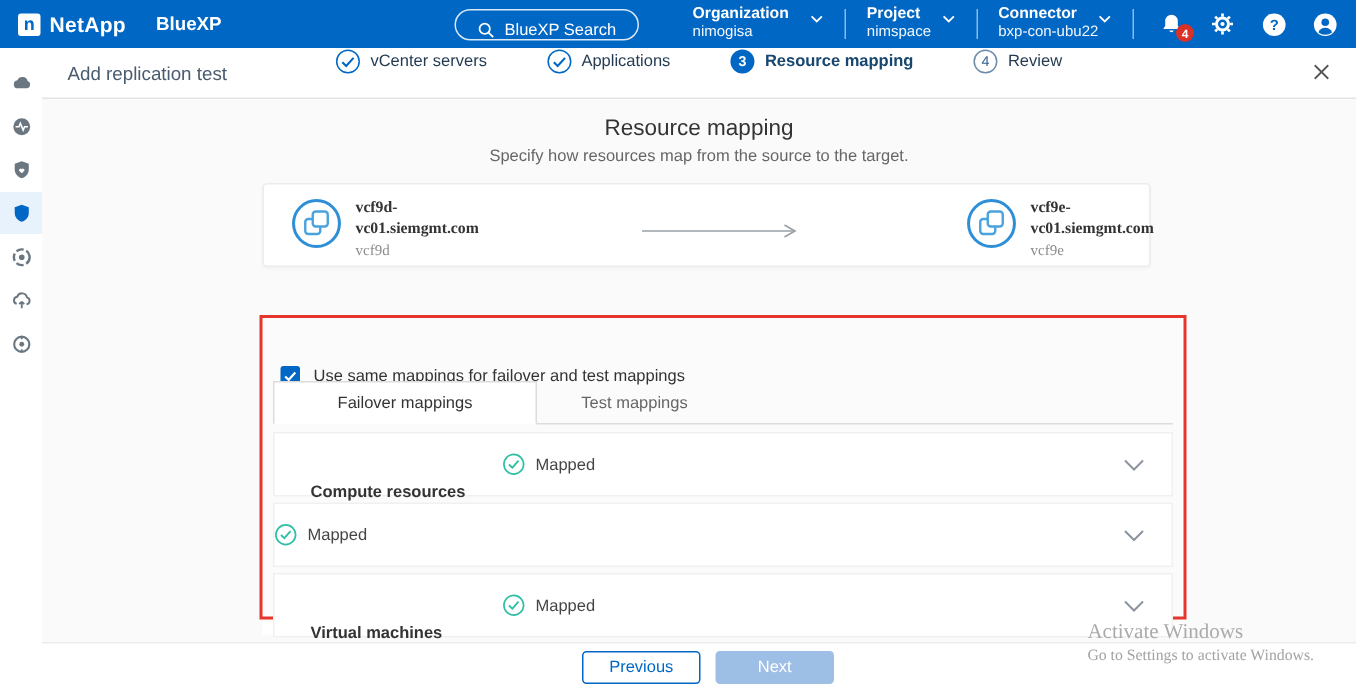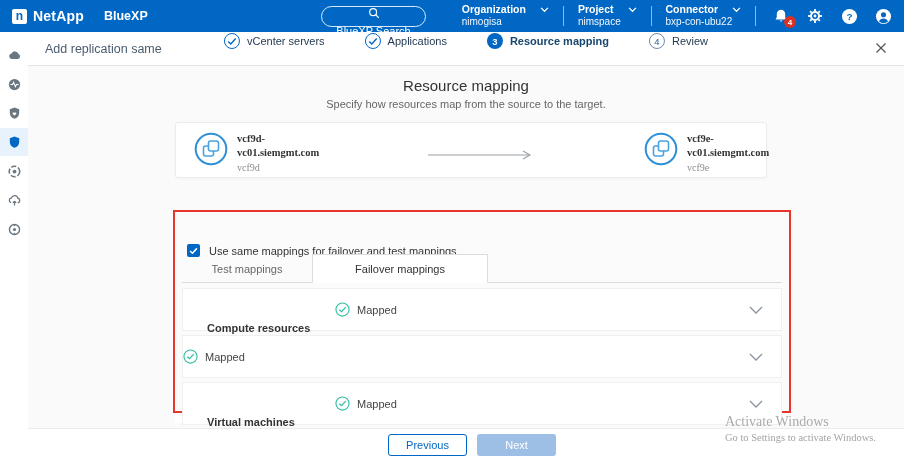--- a/index.html
+++ b/index.html
@@ -8,24 +8,24 @@
 
   
   .topbar { position:absolute; top:0; left:0; width:904px; height:32px; background:#0067C5;
             display:flex; align-items:center; padding:0 12px; color:#fff; z-index:30; }
   .brand { display:flex; align-items:center; gap:6px; }
   .logo-mark { width:15px; height:15px; background:#fff; border-radius:2px; display:flex; align-items:center; justify-content:center;
                color:#0067C5; font-weight:bold; font-size:12px; line-height:1; }
   .brand-name { font-size:14px; font-weight:bold; letter-spacing:.2px; }
   .product-name { font-size:12.5px; font-weight:600; margin-left:14px; }
   .topbar-spacer { flex:1; }
-  .search-pill { display:flex; align-items:center; gap:6px; border:1px solid rgba(255,255,255,.85);
-                 border-radius:11px; height:21px; padding:0 14px; font-size:11px; cursor:pointer; margin-right:22px;flex-direction:column; }
+  .search-pill { display:flex; align-items:flex-end; gap:6px; border:1px solid rgba(255,255,255,.85);
+                 border-radius:11px; height:21px; padding:0 14px; font-size:11px; cursor:pointer; margin-right:22px; }
   .hsel { display:flex; flex-direction:column; justify-content:center; line-height:1.25; margin:0 14px; cursor:pointer; }
-  .hsel-top { display:flex; align-items:center; gap:14px; font-size:10.5px; font-weight:bold; }
+  .hsel-top { display:flex; align-items:flex-end; gap:14px; font-size:10.5px; font-weight:bold; }
   .hsel-val { font-size:10px; opacity:.95; }
   .vdiv { width:1px; height:20px; background:rgba(255,255,255,.55); }
   .top-icons { display:flex; align-items:center; gap:16px; margin-left:16px; }
   .tib { position:relative; width:18px; height:18px; display:flex; align-items:center; justify-content:center; cursor:pointer; }
   .badge { position:absolute; right:-6px; bottom:-3px; min-width:12px; height:12px; border-radius:7px; background:#DB3026;
            color:#fff; font-size:8px; font-weight:bold; display:flex; align-items:center; justify-content:center; padding:0 2px; }
 
   
   .sidebar { position:absolute; top:32px; left:0; width:28px; bottom:0; background:#fff; z-index:20; }
   .side-item { width:28px; height:28px; display:flex; align-items:center; justify-content:center; cursor:pointer; margin-top:1px; }
@@ -257,21 +257,21 @@
             <circle cx="8" cy="8" r="5.4" fill="none" stroke="#6A7680" stroke-width="1.5"></circle>
             <circle cx="8" cy="8" r="1.7" fill="#6A7680"></circle>
             <line x1="8" y1="2.6" x2="8" y2="4.4" stroke="#6A7680" stroke-width="1.3"></line>
             <line x1="8" y1="11.6" x2="8" y2="13.4" stroke="#6A7680" stroke-width="1.3"></line>
           </svg>
         </span>
     </div>
   </div>
 
   <div class="wizardbar">
-    <div class="wizard-title">Add replication same</div>
+    <div class="wizard-title">Add replication test</div>
 
     <div class="steps">
       <div class="step">
         <span class="step-circ done">
           <svg width="10" height="9" viewBox="0 0 12 10">
               <polyline points="1.5,5 4.6,8 10.5,1.5" fill="none" stroke="#0067C5" stroke-width="1.7"></polyline>
             </svg>
         </span>
         <span>vCenter servers</span>
       </div>
@@ -352,22 +352,22 @@
       <div class="cb-row">
         <span class="checkbox">
           <svg width="9" height="8" viewBox="0 0 12 10">
               <polyline points="1.5,5 4.6,8 10.5,1.5" fill="none" stroke="#fff" stroke-width="2"></polyline>
             </svg>
         </span>
         <span class="cb-label">Use same mappings for failover and test mappings</span>
       </div>
 
       <div class="tabsrow">
+        <div class="tab active">Failover mappings</div>
         <div class="tab inactive">Test mappings</div>
-        <div class="tab active">Failover mappings</div>
       </div>
 
       <div class="rows">
         <div class="acc-row">
           <span class="acc-label">Compute resources</span>
           <span class="acc-status">
             <span style="display:flex;">
               <svg width="15" height="15" viewBox="0 0 16 16">
                   <circle cx="8" cy="8" r="7" fill="none" stroke="#2FBFA4" stroke-width="1.2"></circle>
                   <polyline points="4.6,8.2 7,10.4 11.4,5.4" fill="none" stroke="#2FBFA4" stroke-width="1.3"></polyline>

